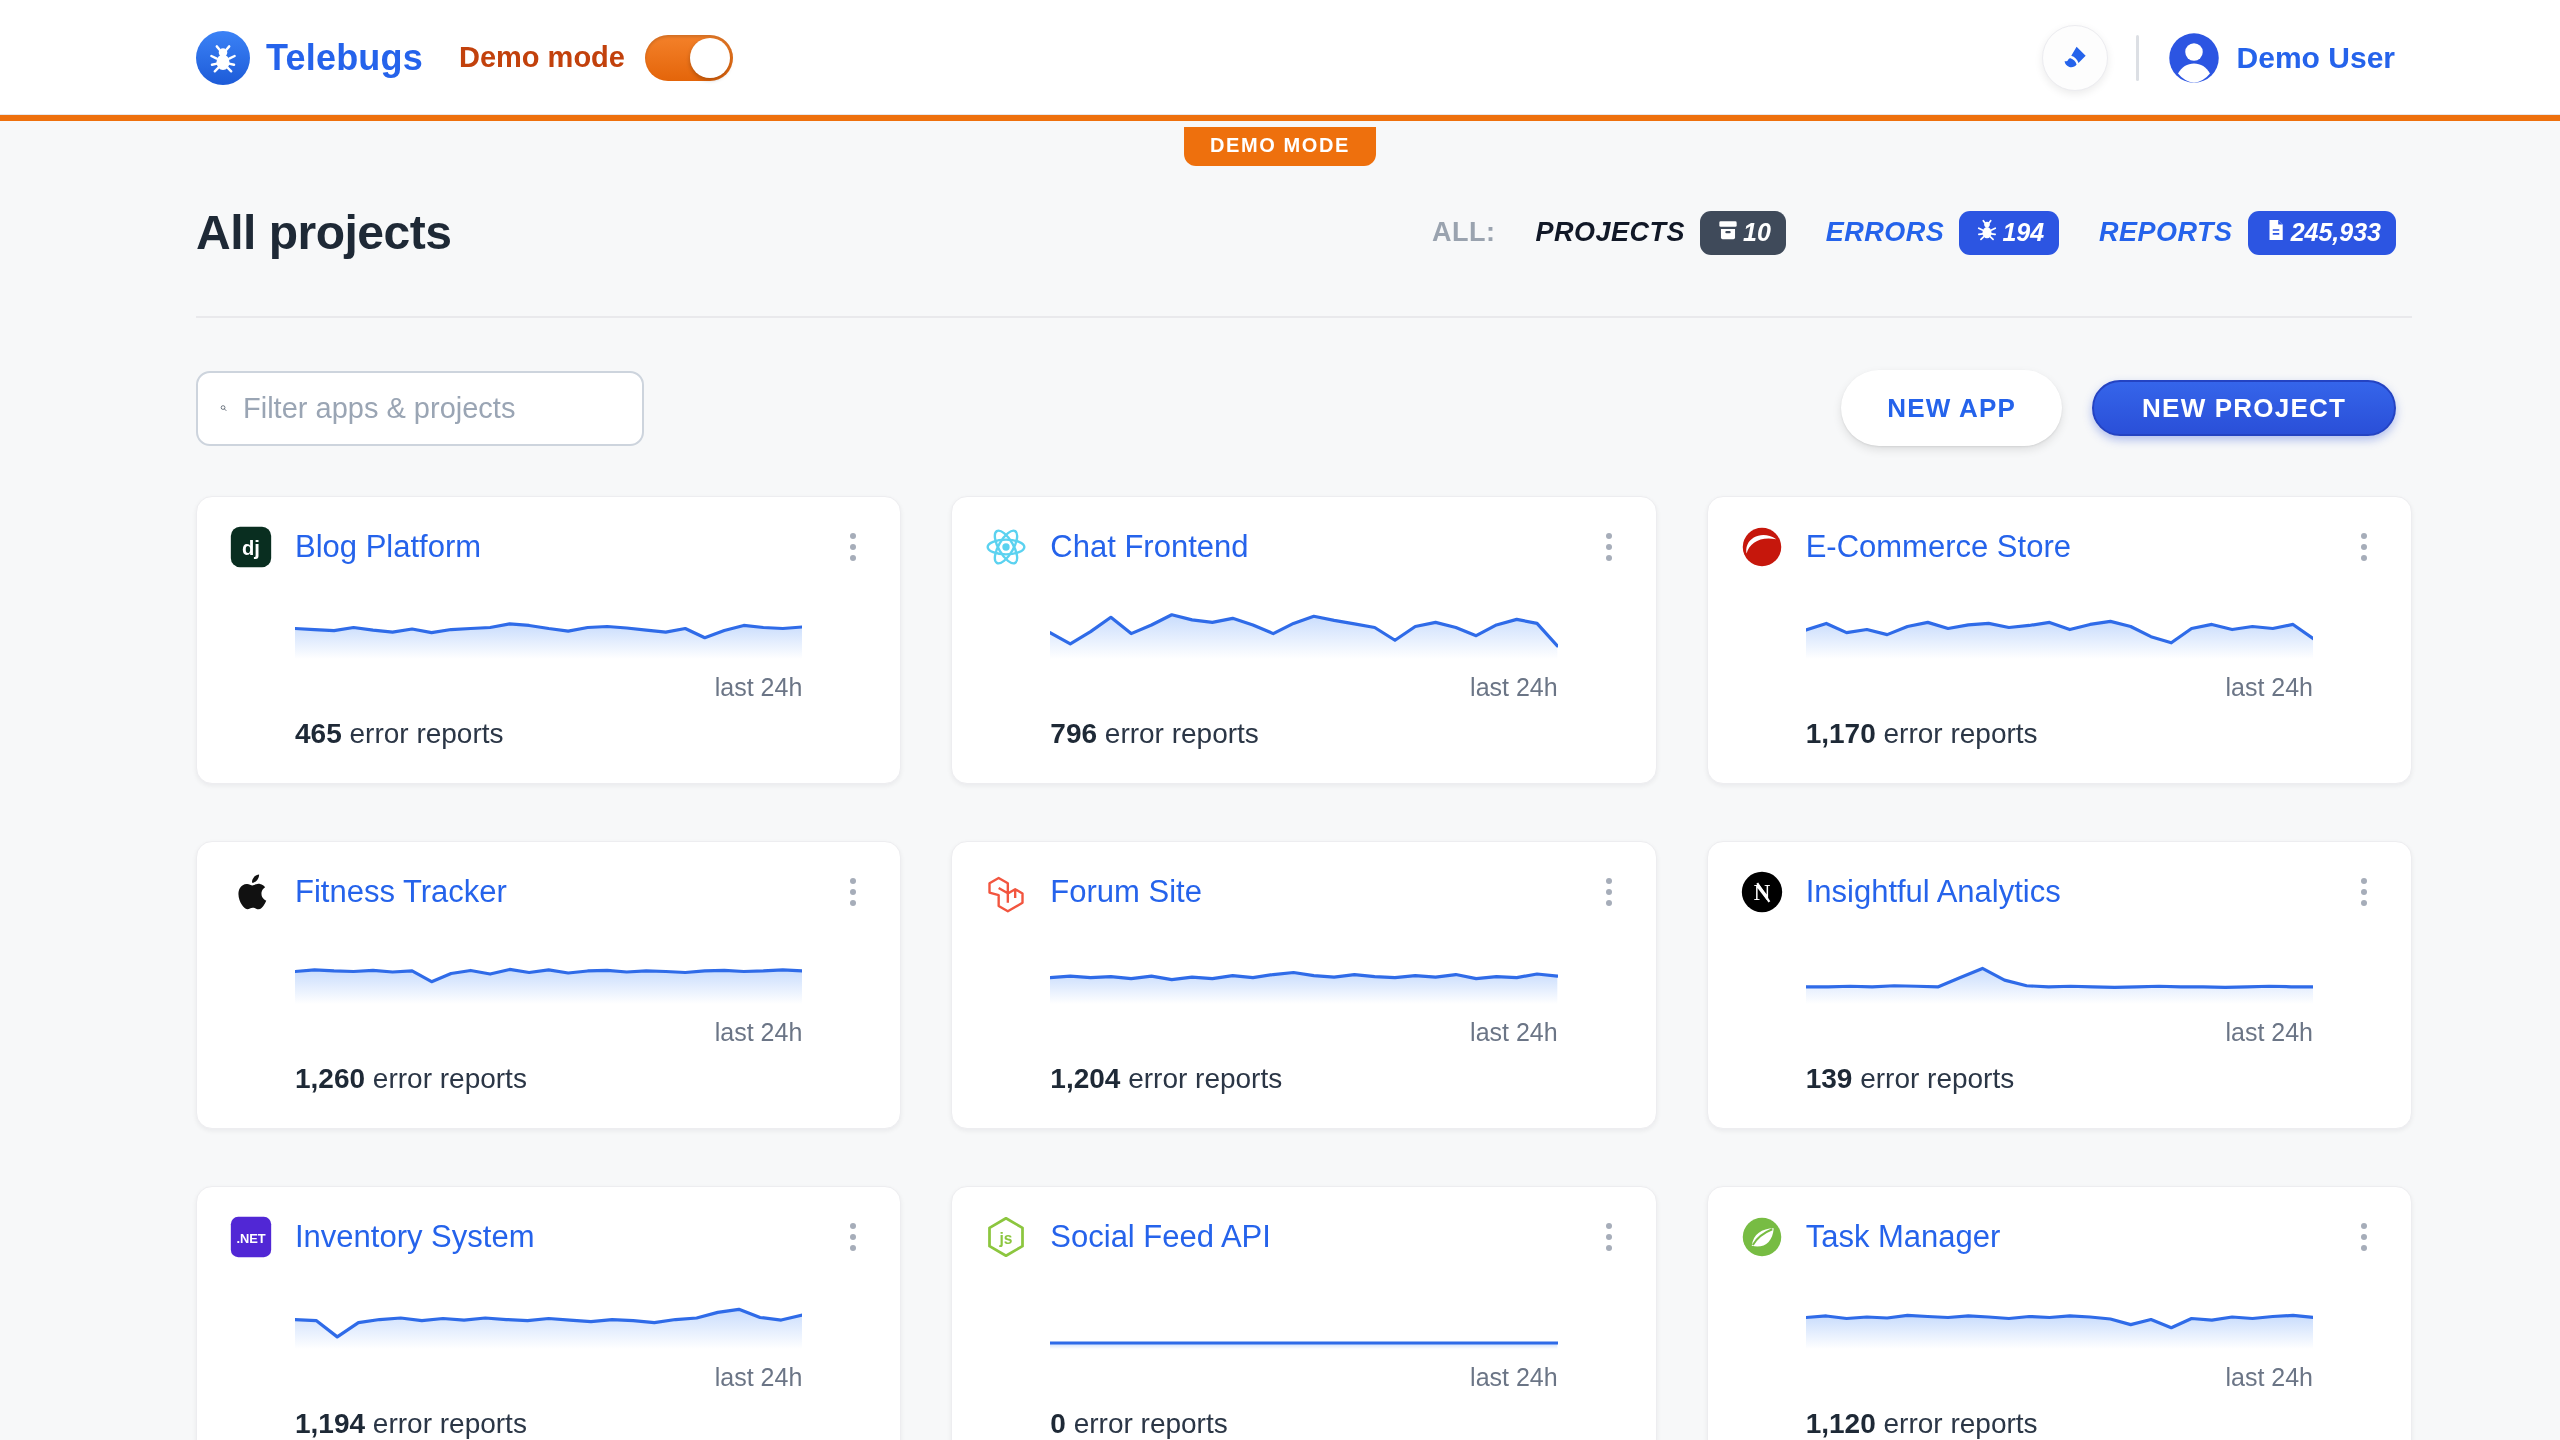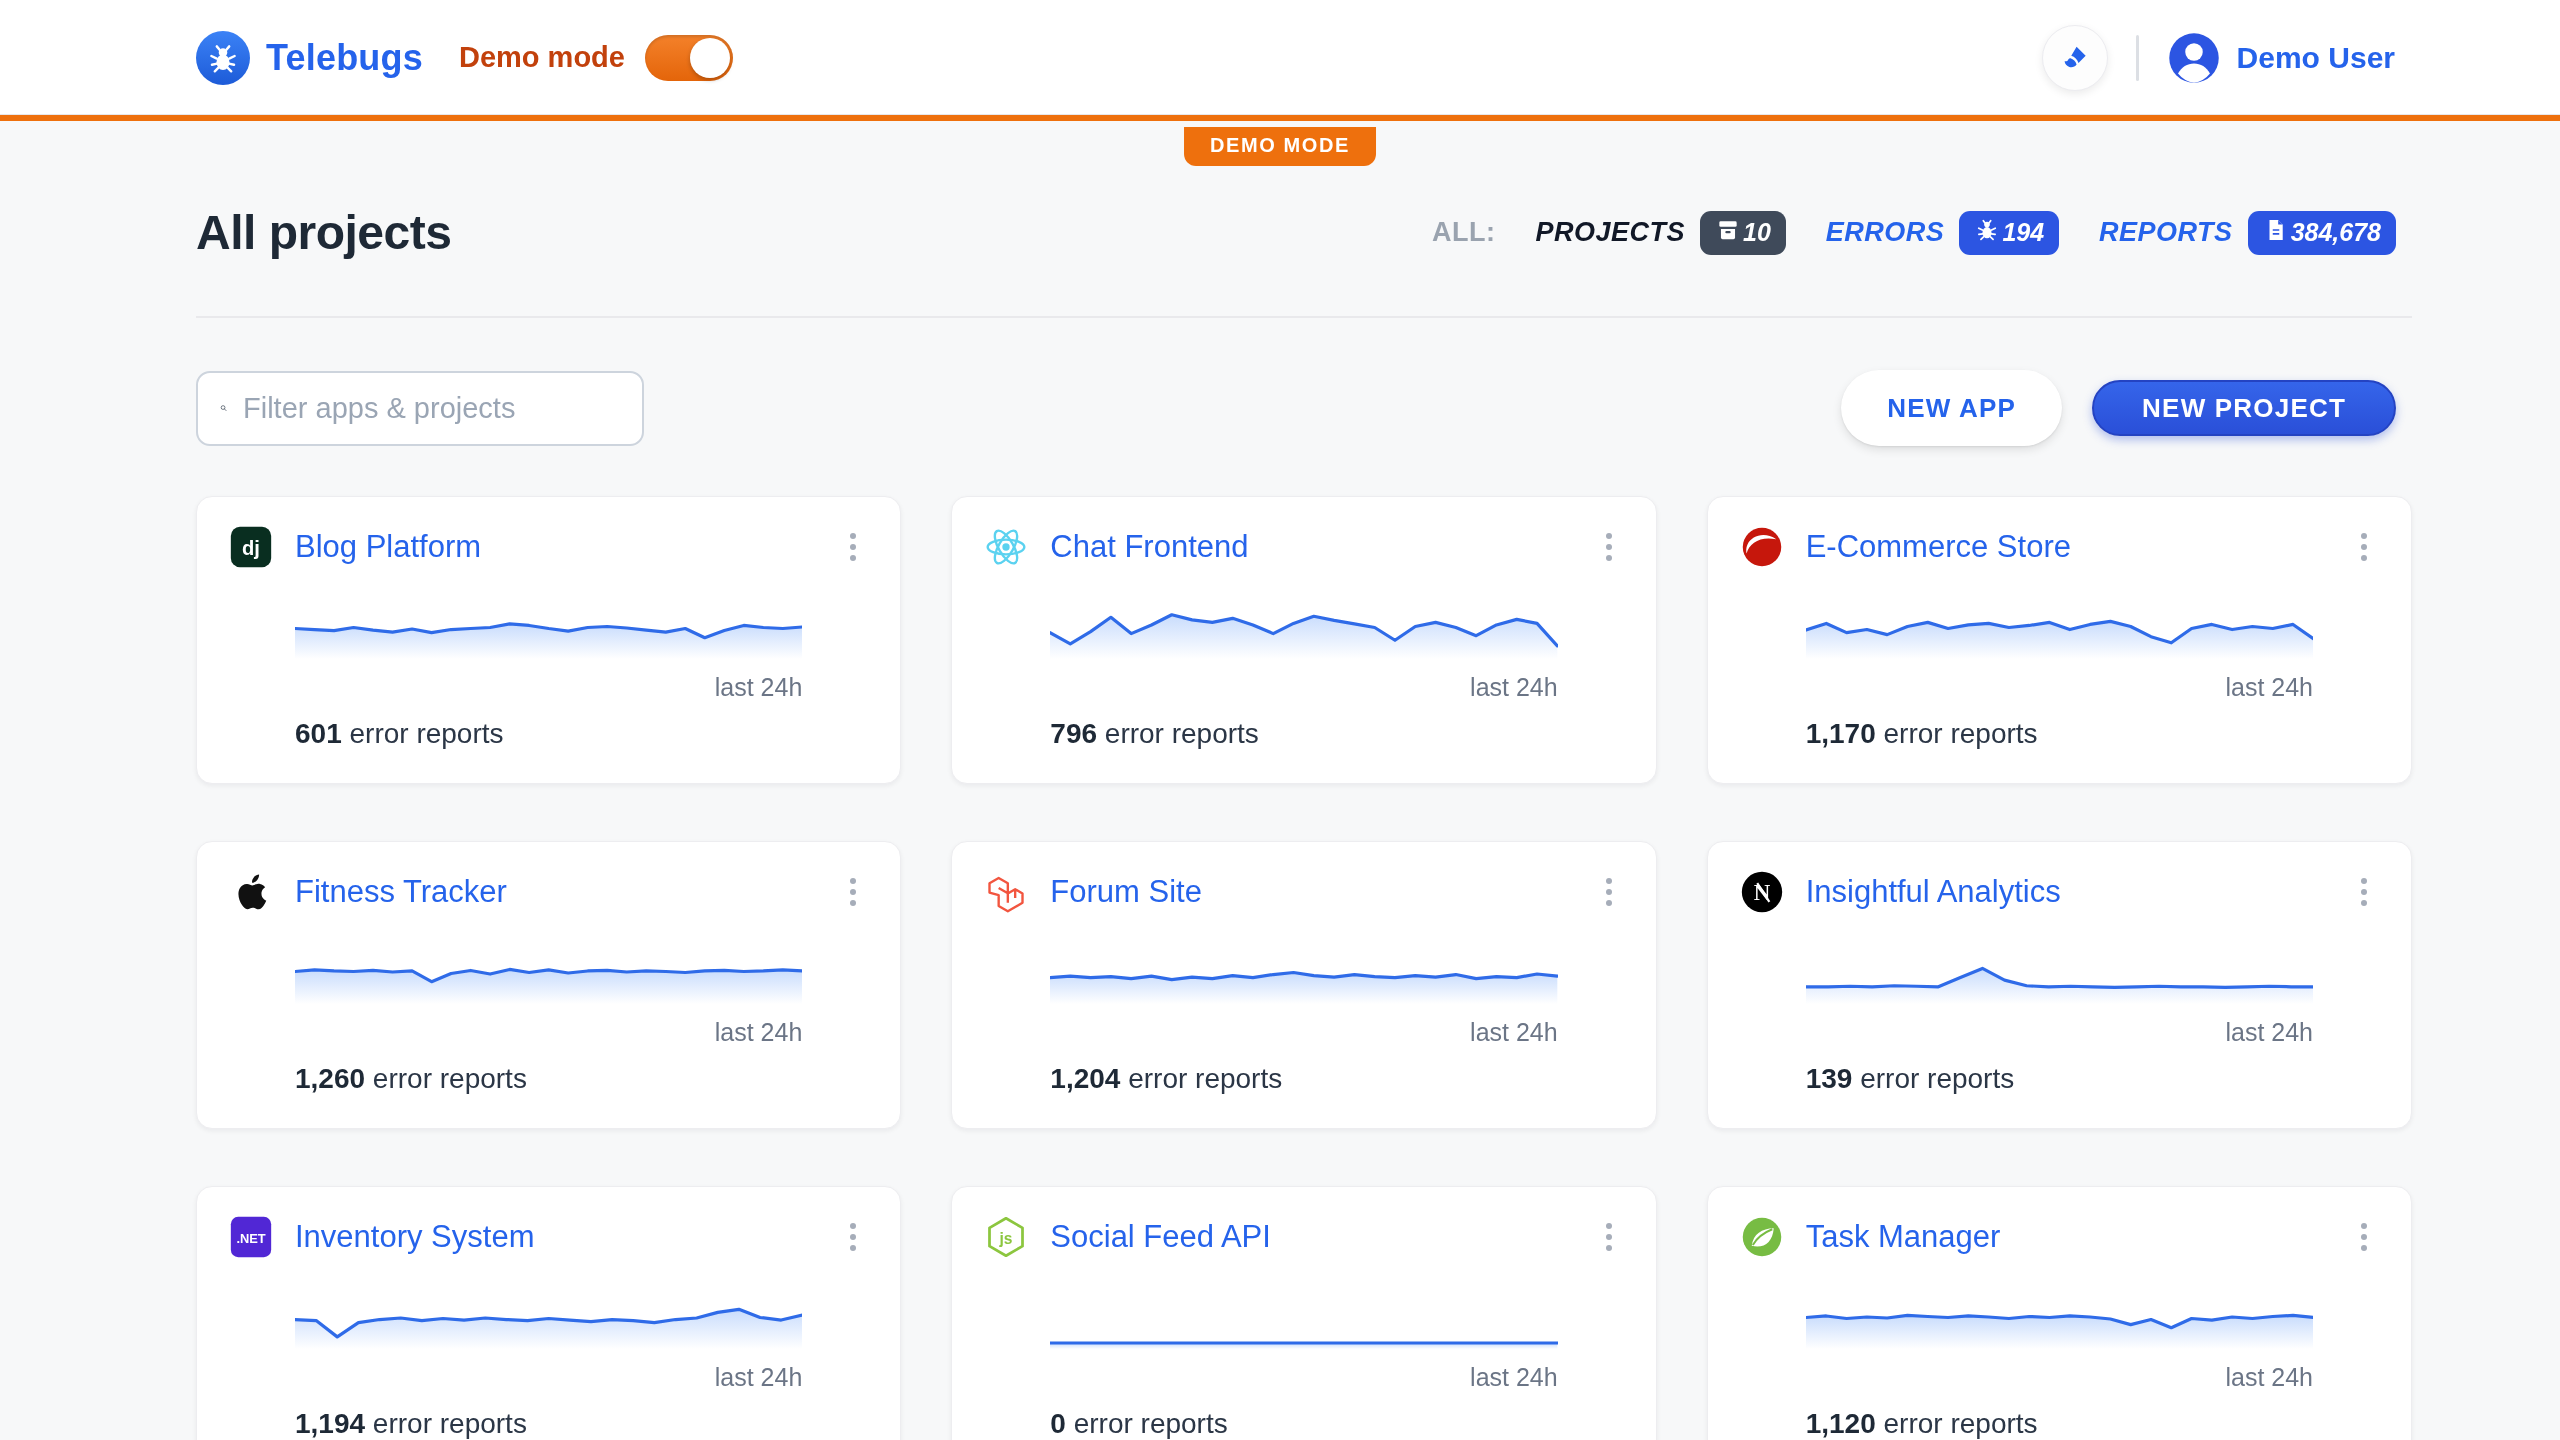--- a/index.html
+++ b/index.html
@@ -164,21 +164,21 @@
   <span class="stat-group blue">
     <span class="stat-label">REPORTS</span>
     <span class="stat-badge">
       <span class="stat-icon"><svg width="26" height="26" viewBox="0 0 24 24">
                 <path d="M6 2.8h8l4.2 4.2v14.2H6z" fill="#fff"></path>
                 <path d="M14 2.8 18.2 7H14z" fill="#2c55e2"></path>
                 <g stroke="#2c55e2" stroke-width="1.6">
                   <path d="M9 12h6M9 15.5h6"></path>
                 </g>
               </svg></span>
-      <span>384,678</span>
+      <span>245,933</span>
     </span>
   </span>
 </div>
   </div>
 
   <div class="rule"></div>
 
   <div class="toolbar">
     <label class="filter-box">
       <svg width="28" height="28" viewBox="0 0 24 24">
@@ -215,21 +215,21 @@
             <defs>
               <linearGradient id="g0" x1="0" y1="0" x2="0" y2="1">
                 <stop offset="0" stop-color="#3b82f6" stop-opacity="0.28"></stop>
                 <stop offset="1" stop-color="#3b82f6" stop-opacity="0"></stop>
               </linearGradient>
             </defs>
             <polygon points="0.00,23.68 3.85,24.36 7.69,25.04 11.54,23.00 15.38,24.70 19.23,26.06 23.08,24.02 26.92,26.40 30.77,24.36 34.62,23.68 38.46,23.00 42.31,20.62 46.15,21.64 50.00,23.68 53.85,25.38 57.69,23.00 61.54,22.32 65.38,23.34 69.23,24.70 73.08,26.06 76.92,23.68 80.77,29.80 84.62,25.04 88.46,21.64 92.31,23.00 96.15,23.68 100.00,22.66 100,44 0,44" fill="url(#g0)"></polygon>
             <polyline points="0.00,23.68 3.85,24.36 7.69,25.04 11.54,23.00 15.38,24.70 19.23,26.06 23.08,24.02 26.92,26.40 30.77,24.36 34.62,23.68 38.46,23.00 42.31,20.62 46.15,21.64 50.00,23.68 53.85,25.38 57.69,23.00 61.54,22.32 65.38,23.34 69.23,24.70 73.08,26.06 76.92,23.68 80.77,29.80 84.62,25.04 88.46,21.64 92.31,23.00 96.15,23.68 100.00,22.66" fill="none" stroke="#2f6be8" stroke-width="3.2" stroke-linejoin="round" stroke-linecap="round" vector-effect="non-scaling-stroke"></polyline>
           </svg>
       <div class="period">last 24h</div>
-      <div class="count-line"><b>601</b><span> error reports</span></div>
+      <div class="count-line"><b>465</b><span> error reports</span></div>
     </div>
   </section>
 
   <section class="card">
     <div class="card-head">
       <span class="app-icon">
             <svg width="44" height="44" viewBox="0 0 24 24">
               <g fill="none" stroke="#5bd2f0" stroke-width="1.3">
                 <ellipse cx="12" cy="12" rx="10" ry="4"></ellipse>
                 <ellipse cx="12" cy="12" rx="10" ry="4" transform="rotate(60 12 12)"></ellipse>

